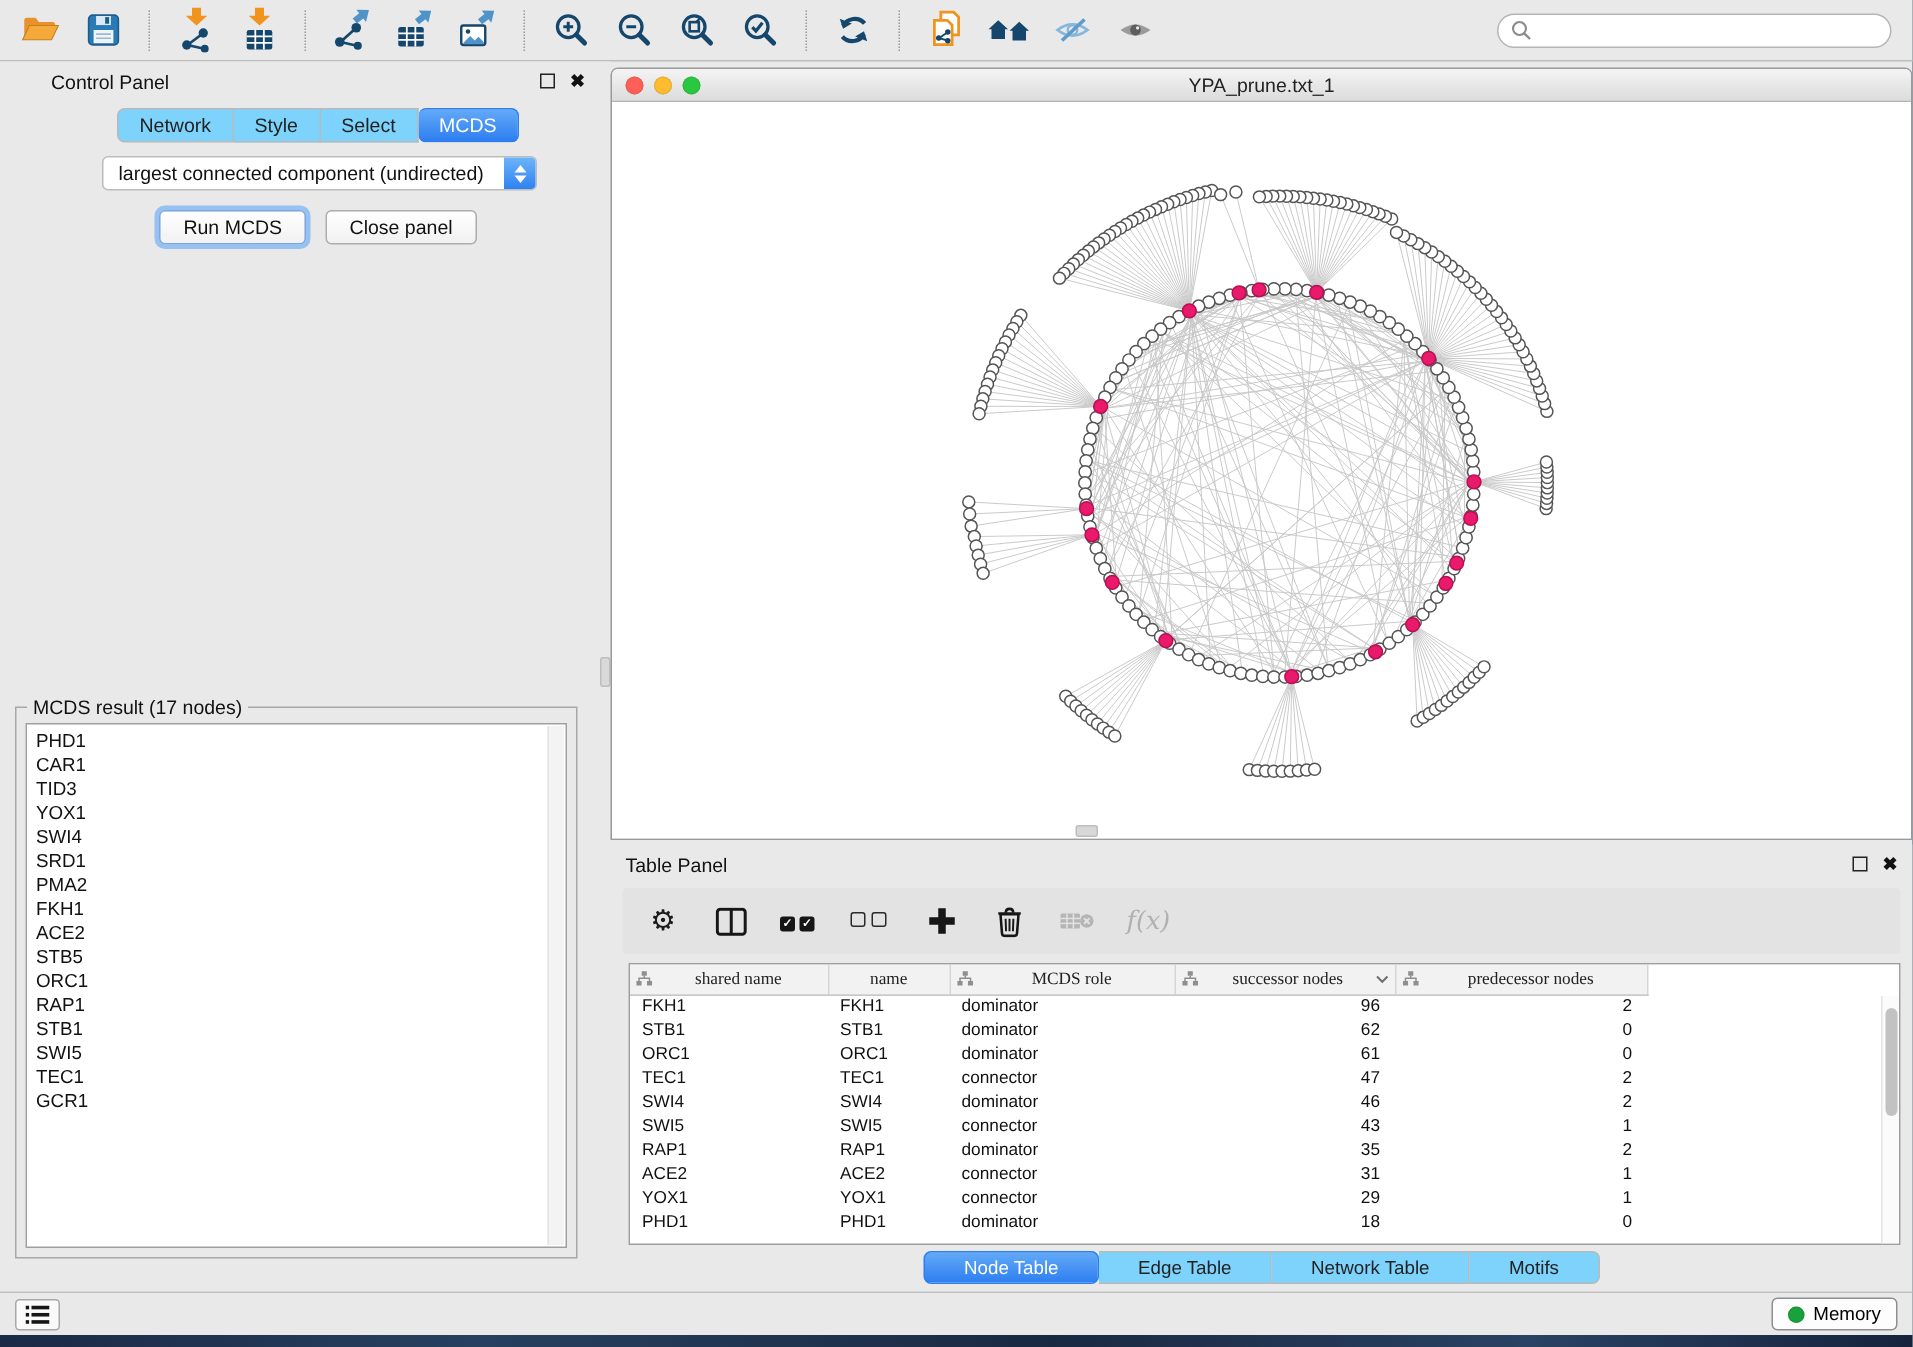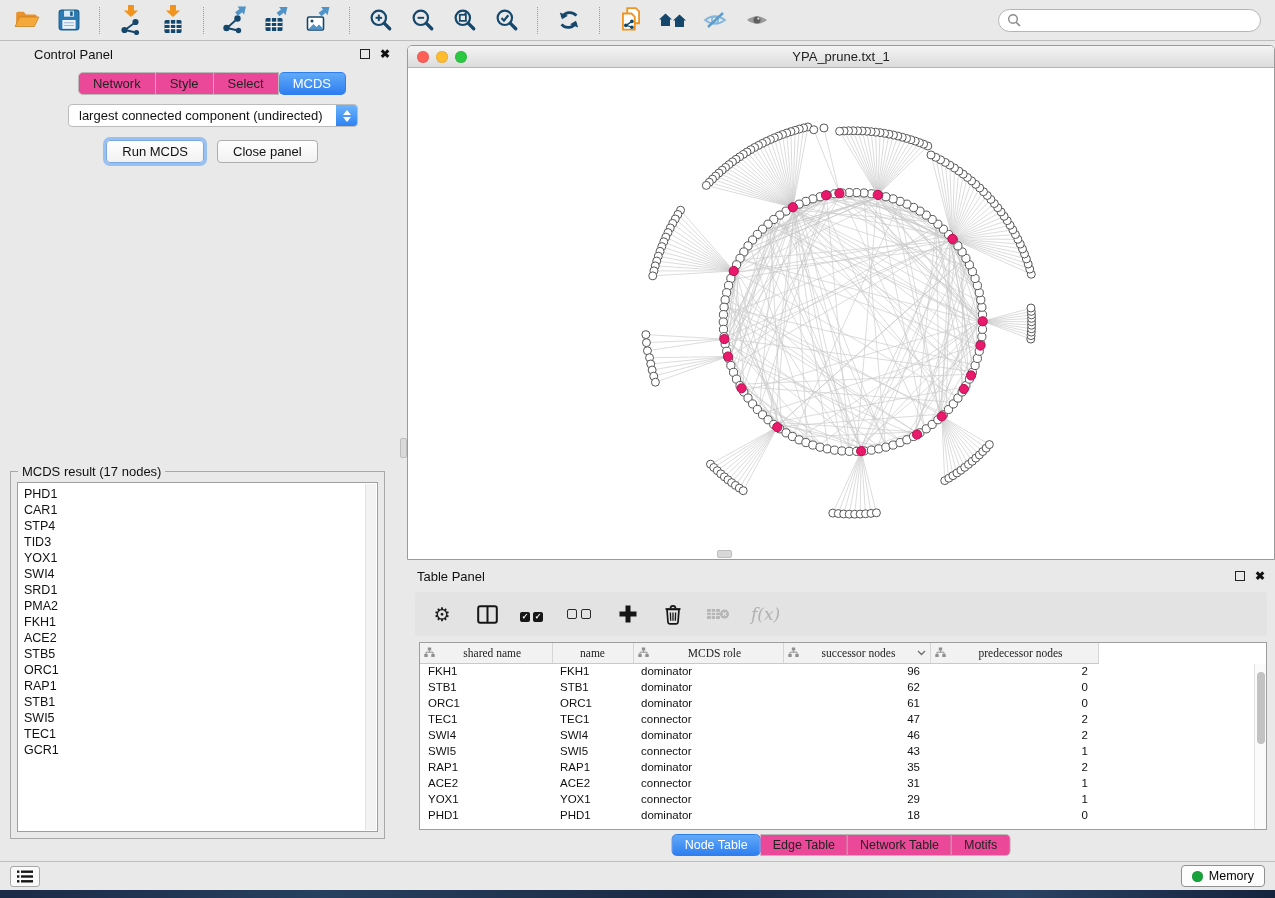--- a/index.html
+++ b/index.html
@@ -19,21 +19,21 @@
     border-radius:12px; display:flex; align-items:center; padding:0 8px; gap:5px; }
   #search-box input { border:none; outline:none; flex:1; font-size:12.5px; font-family:inherit; background:transparent; }
 
   
   #control-panel { position:absolute; left:0; top:41px; width:400px; bottom:29px; background:#e9e9e9;padding-left:24px; }
   .panel-header { height:26px; display:flex; align-items:center; padding:0 10px; font-size:13px; color:#111; }
   .panel-hicons { margin-left:auto; display:flex; align-items:center; gap:10px; }
   .float-ic { width:10px; height:10px; border:1.5px solid #222; display:inline-block; }
   .close-ic { font-size:12px; font-weight:bold; color:#111; line-height:1; }
   .seg-tabs { display:flex; justify-content:center; }
-  .seg-tab { font-size:13px; padding:3px 14px; background:#ec4899; border:1px solid #b9b9b9; border-left:none;
+  .seg-tab { font-size:13px; padding:3px 14px; background:#7dd3fc; border:1px solid #b9b9b9; border-left:none;
     color:#222; white-space:nowrap; }
   .seg-tab:first-child { border-left:1px solid #b9b9b9; border-radius:5px 0 0 5px; }
   .seg-tab:last-child { border-radius:0 5px 5px 0; }
   .seg-tab.selected { background:linear-gradient(#62aaf8,#2e7ef0); color:#fff; border-color:#2e7ef0; border-radius:5px; }
   #cp-tabs { margin-top:5px; }
   #opt-label { margin-top:21px; text-align:center; font-size:13px; }
   #opt-select { position:relative; margin:9px 42px 0 44px; height:23px; background:#fff; border:1px solid #bcbcbc;
     border-radius:4px; display:flex; align-items:center; padding:0 26px 0 10px; font-size:13px; }
   #opt-stepper { position:absolute; right:0; top:0; bottom:0; width:21px; border-radius:0 3px 3px 0;
     background:linear-gradient(#6db4fa,#2e82f2); display:flex; flex-direction:column; align-items:center; justify-content:center; gap:2px; }
@@ -88,21 +88,21 @@
   #nt-table th { height:20px; background:#f2f2f2; border-right:1px solid #d6d6d6; border-bottom:1px solid #c9c9c9;
     font-weight:normal; font-size:11.5px; color:#222; padding:0 4px; }
   #nt-table th .th-inner { display:flex; align-items:center; }
   #nt-table th .th-label { flex:1; text-align:center;font-family:Liberation Serif, serif; }
   #nt-table th.filler { background:#fff; border:none; }
   #nt-table td { height:16px; font-size:11.5px; padding:0 8px; white-space:nowrap; overflow:hidden; }
   #nt-table td.num { text-align:right; padding-right:10px; }
   #nt-scroll { position:absolute; right:0; top:21px; bottom:0; width:12px; background:#fbfbfb; border-left:1px solid #e3e3e3; }
   #nt-scroll .thumb { position:absolute; top:8px; left:2px; width:8px; height:72px; background:#c2c2c2; border-radius:4px; }
   #tp-tabs { position:absolute; bottom:5px; left:50%; transform:translateX(-50%); }
-  #tp-tabs .seg-tab { font-size:12.5px; padding:3px 12px; }
+  #tp-tabs .seg-tab { font-size:12.5px; padding:3px 26px; }
 
   
   #status-bar { position:absolute; left:0; right:0; bottom:0; height:29px; background:#e9e9e9; border-top:1px solid #bfbfbf; }
   #list-btn { position:absolute; left:10px; top:4px; width:30px; height:21px; background:#fafafa; border:1px solid #a8a8a8;
     border-radius:3px; display:flex; align-items:center; justify-content:center; }
   #memory-btn { position:absolute; right:10px; top:3px; height:22px; display:flex; align-items:center; gap:6px;
     padding:0 10px; border:1px solid #8f8f8f; border-radius:4px; background:#fdfdfd; font-size:12.5px; font-family:inherit; }
   #memory-dot { width:11px; height:11px; border-radius:50%; background:#17a23b; box-shadow:inset 0 0 1px rgba(0,0,0,.4); }
 </style>
 </head>
@@ -305,21 +305,20 @@
     <div id="cp-buttons">
       <button id="run-btn" class="cp-btn">Run MCDS</button>
       <button class="cp-btn">Close panel</button>
     </div>
     <fieldset id="mcds-box">
       <legend>MCDS result (17 nodes)</legend>
       <div id="mcds-list-wrap">
         <div id="mcds-list">
             <div>PHD1</div>
             <div>CAR1</div>
-            <div>STP4</div>
             <div>TID3</div>
             <div>YOX1</div>
             <div>SWI4</div>
             <div>SRD1</div>
             <div>PMA2</div>
             <div>FKH1</div>
             <div>ACE2</div>
             <div>STB5</div>
             <div>ORC1</div>
             <div>RAP1</div>

